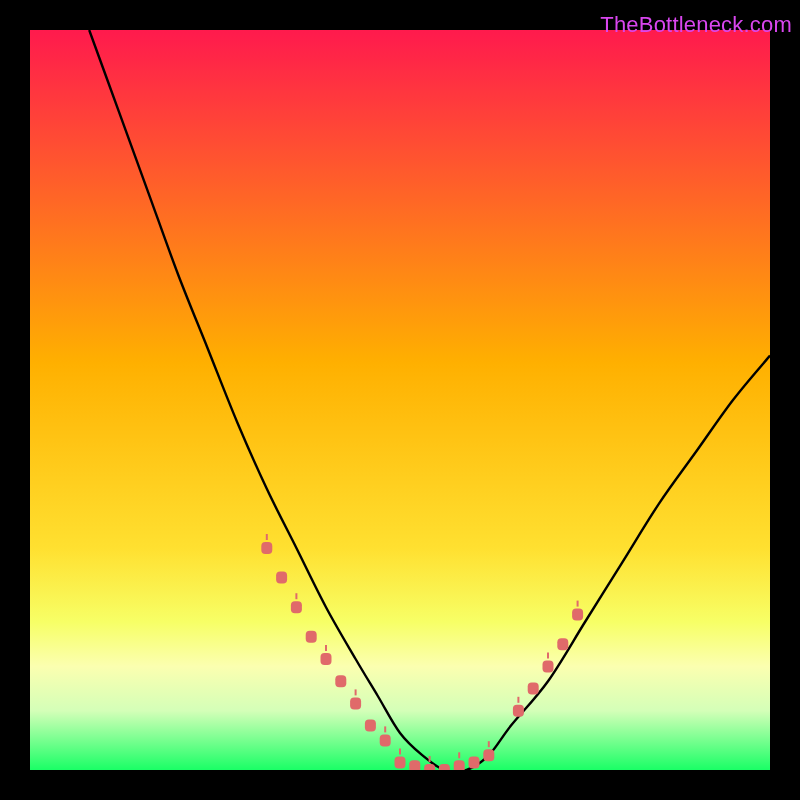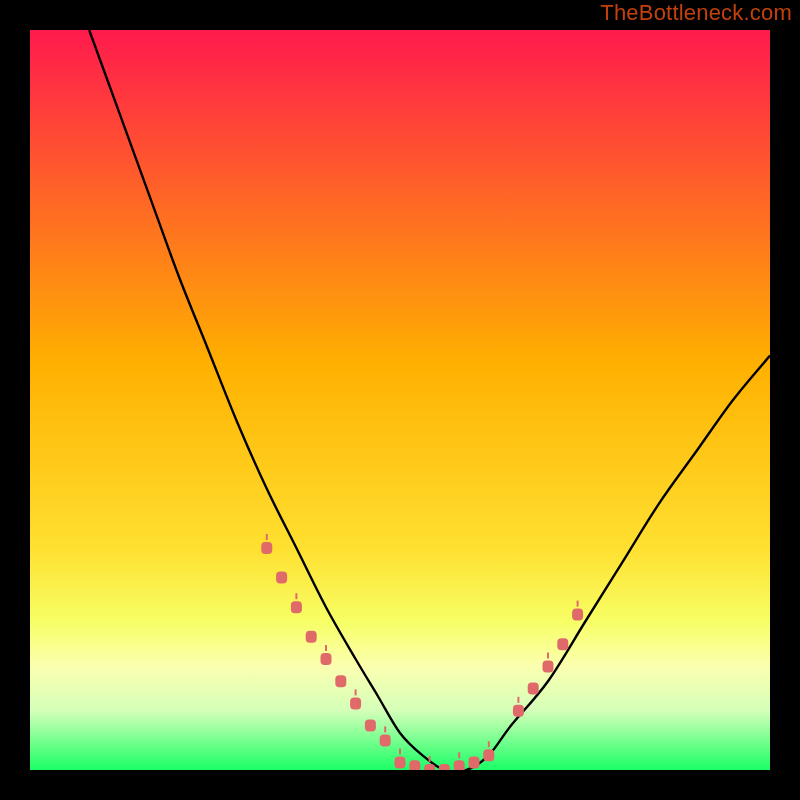--- a/index.html
+++ b/index.html
@@ -20,26 +20,26 @@
   }
   .plot {
     position: absolute;
     left: 0;
     top: 0;
     width: 740px;
     height: 740px;
   }
   .watermark {
     position: absolute;
-    top: 0;
+    top: 12px;
     right: 8px;
     font-family: Arial, Helvetica, sans-serif;
     font-size: 22px;
     font-weight: 500;
-    color: #c2410c;
+    color: #d946ef;
     letter-spacing: 0.2px;
   }
 </style>
 </head>
 <body>
 
 <div class="frame">
   <svg id="plot-svg" class="plot" viewBox="0 0 740 740" preserveAspectRatio="none">
     <defs>
       <linearGradient id="bg-grad" x1="0" y1="0" x2="0" y2="1">

